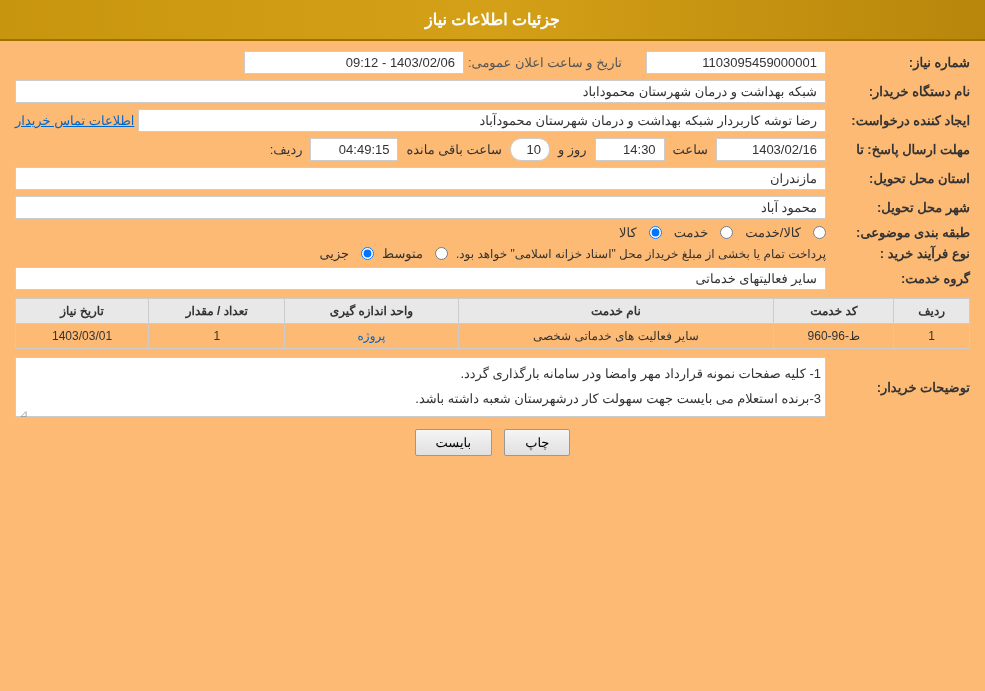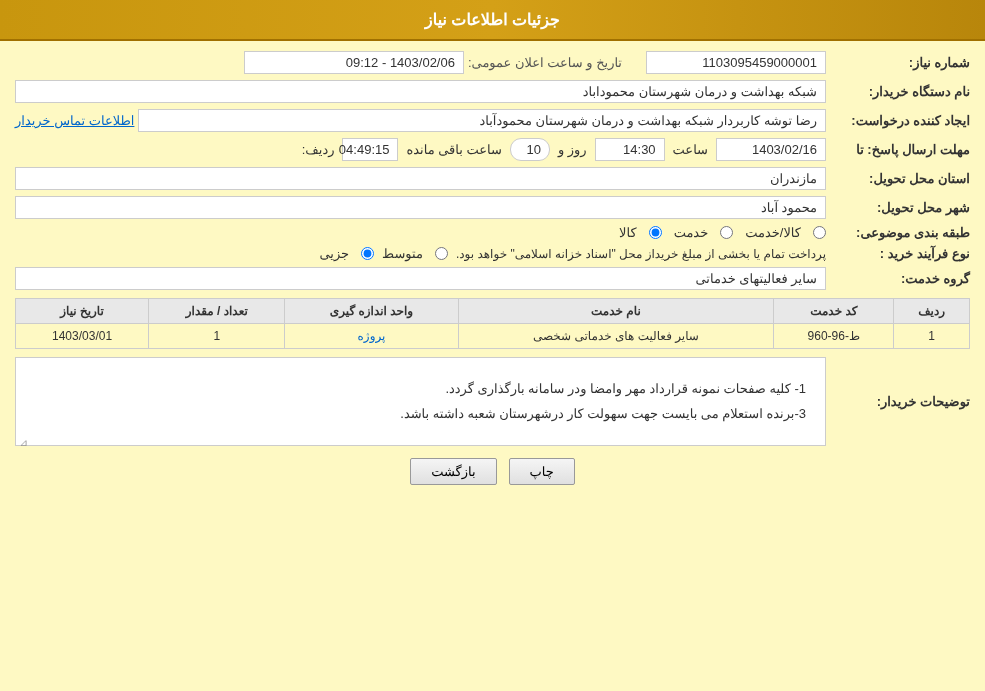--- a/index.html
+++ b/index.html
@@ -6,21 +6,21 @@
     body {
       font-family: Tahoma, Arial, sans-serif;
       background: #f0f0f0;
       direction: rtl;
       font-size: 13px;
       color: #333;
     }
     .page-wrapper {
       max-width: 985px;
       margin: 0 auto;
-      background: #fef9c3;
+      background: #fdba74;
       min-height: 691px;
     }
     .header-bar {
       background: linear-gradient(to left, #b8860b, #d4a017, #c8960e);
       color: #fff;
       text-align: center;
       padding: 10px 0;
       font-size: 16px;
       font-weight: bold;
       border-bottom: 2px solid #a07000;
@@ -110,21 +110,21 @@
       border: 1px solid #ccc;
       padding: 5px 8px;
       text-align: center;
     }
     .service-table td.blue-link {
       color: #0066cc;
       cursor: pointer;
     }
     .notes-box {
       border: 1px solid #ccc;
-      padding: 19px;
+      padding: 4px;
       background: #fff;
       min-height: 60px;
       text-align: right;
       line-height: 1.9;
       position: relative;
     }
     .notes-box .resize-handle {
       position: absolute;
       bottom: 2px;
       left: 2px;
@@ -186,21 +186,21 @@
     </div>
 
     <div class="info-row response-date-row">
       <span class="label">مهلت ارسال پاسخ: تا</span>
       <div class="value-box" style="width:110px;flex:none;">1403/02/16</div>
       <span style="white-space:nowrap; margin:0 4px;">ساعت</span>
       <div class="value-box" style="width:70px;flex:none;">14:30</div>
       <span style="white-space:nowrap; margin:0 4px;">روز و</span>
       <div class="value-box" style="width:40px;flex:none;border-radius:11px;">10</div>
       <span style="white-space:nowrap; margin:0 4px;">ساعت باقی مانده</span>
-      <div class="value-box" style="width:56px;flex:none;">04:49:15</div>
+      <div class="value-box" style="width:88px;flex:none;">04:49:15</div>
       <span style="margin-right:4px;">ردیف:</span>
     </div>
 
     <div class="info-row">
       <span class="label">استان محل تحویل:</span>
       <div class="value-box wide">مازندران</div>
     </div>
 
     <div class="info-row">
       <span class="label">شهر محل تحویل:</span>
@@ -274,17 +274,17 @@
       <span class="label">توضیحات خریدار:</span>
       <div class="notes-box" style="flex:1; position:relative;">
         <div>1- کلیه صفحات نمونه قرارداد مهر وامضا ودر سامانه بارگذاری گردد.</div>
         <div>3-برنده استعلام می بایست جهت سهولت کار درشهرستان شعبه داشته باشد.</div>
         <span class="resize-handle">⊿</span>
       </div>
     </div>
 
     <div class="button-row">
       <button class="btn">چاپ</button>
-      <button class="btn">بازگشت</button>
+      <button class="btn">بایست</button>
     </div>
 
   </div>
 </div>
 
 </body></html>

